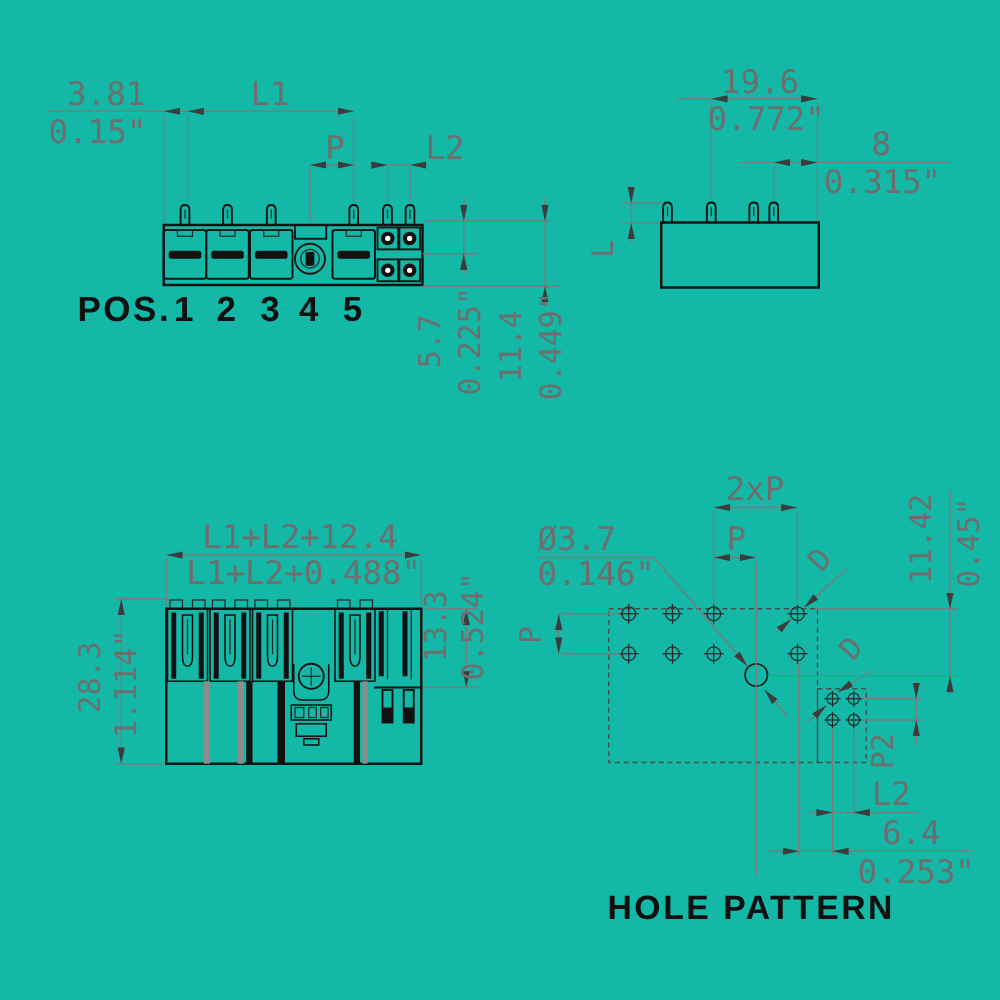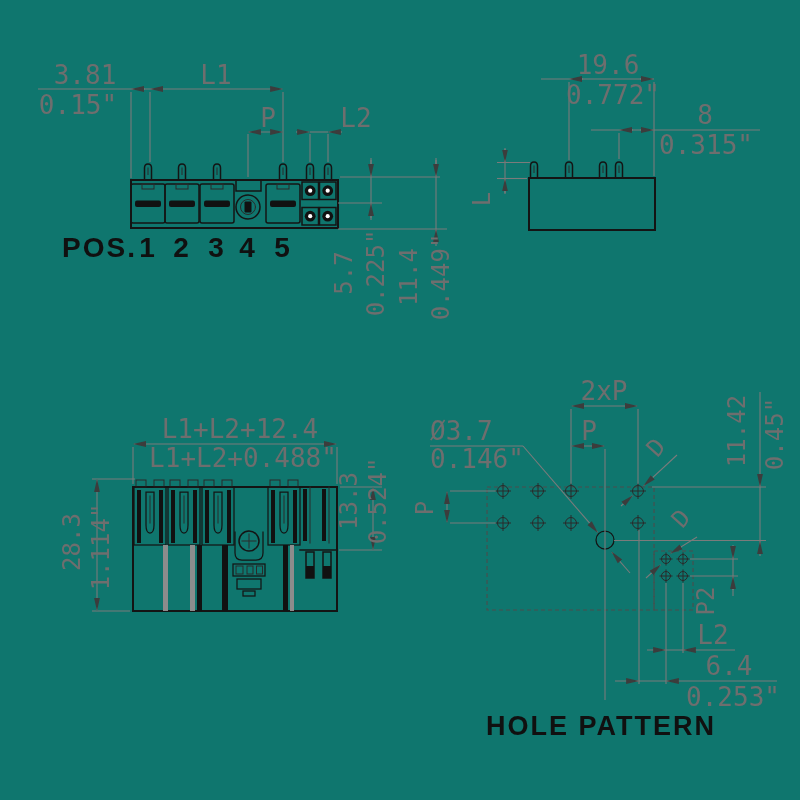--- a/index.html
+++ b/index.html
@@ -1,16 +1,16 @@
 <!DOCTYPE html>
 <html><head>
 <meta charset="utf-8">
 <style>
   html,body{margin:0;padding:0;background:#fff;}
-  .canvas{position:relative;width:800px;height:800px;background:#0f766e;overflow:hidden;
+  .canvas{position:relative;width:800px;height:800px;background:#14b8a6;overflow:hidden;
           font-family:"DejaVu Sans Mono",monospace;}
   svg{display:block}
   
   .o2 {stroke:#141414;stroke-width:2;fill:none;stroke-linejoin:miter;stroke-linecap:square}
   .o15{stroke:#141414;stroke-width:1.5;fill:none;stroke-linecap:square}
   .o12{stroke:#141414;stroke-width:1.25;fill:none;stroke-linecap:square}
   .o1 {stroke:#2a2a2a;stroke-width:1;fill:none;stroke-linecap:square}
   .blk{fill:#111;stroke:none}
   .gry{fill:#8c8c8c;stroke:none}
   .wht{fill:#fff;stroke:none}

